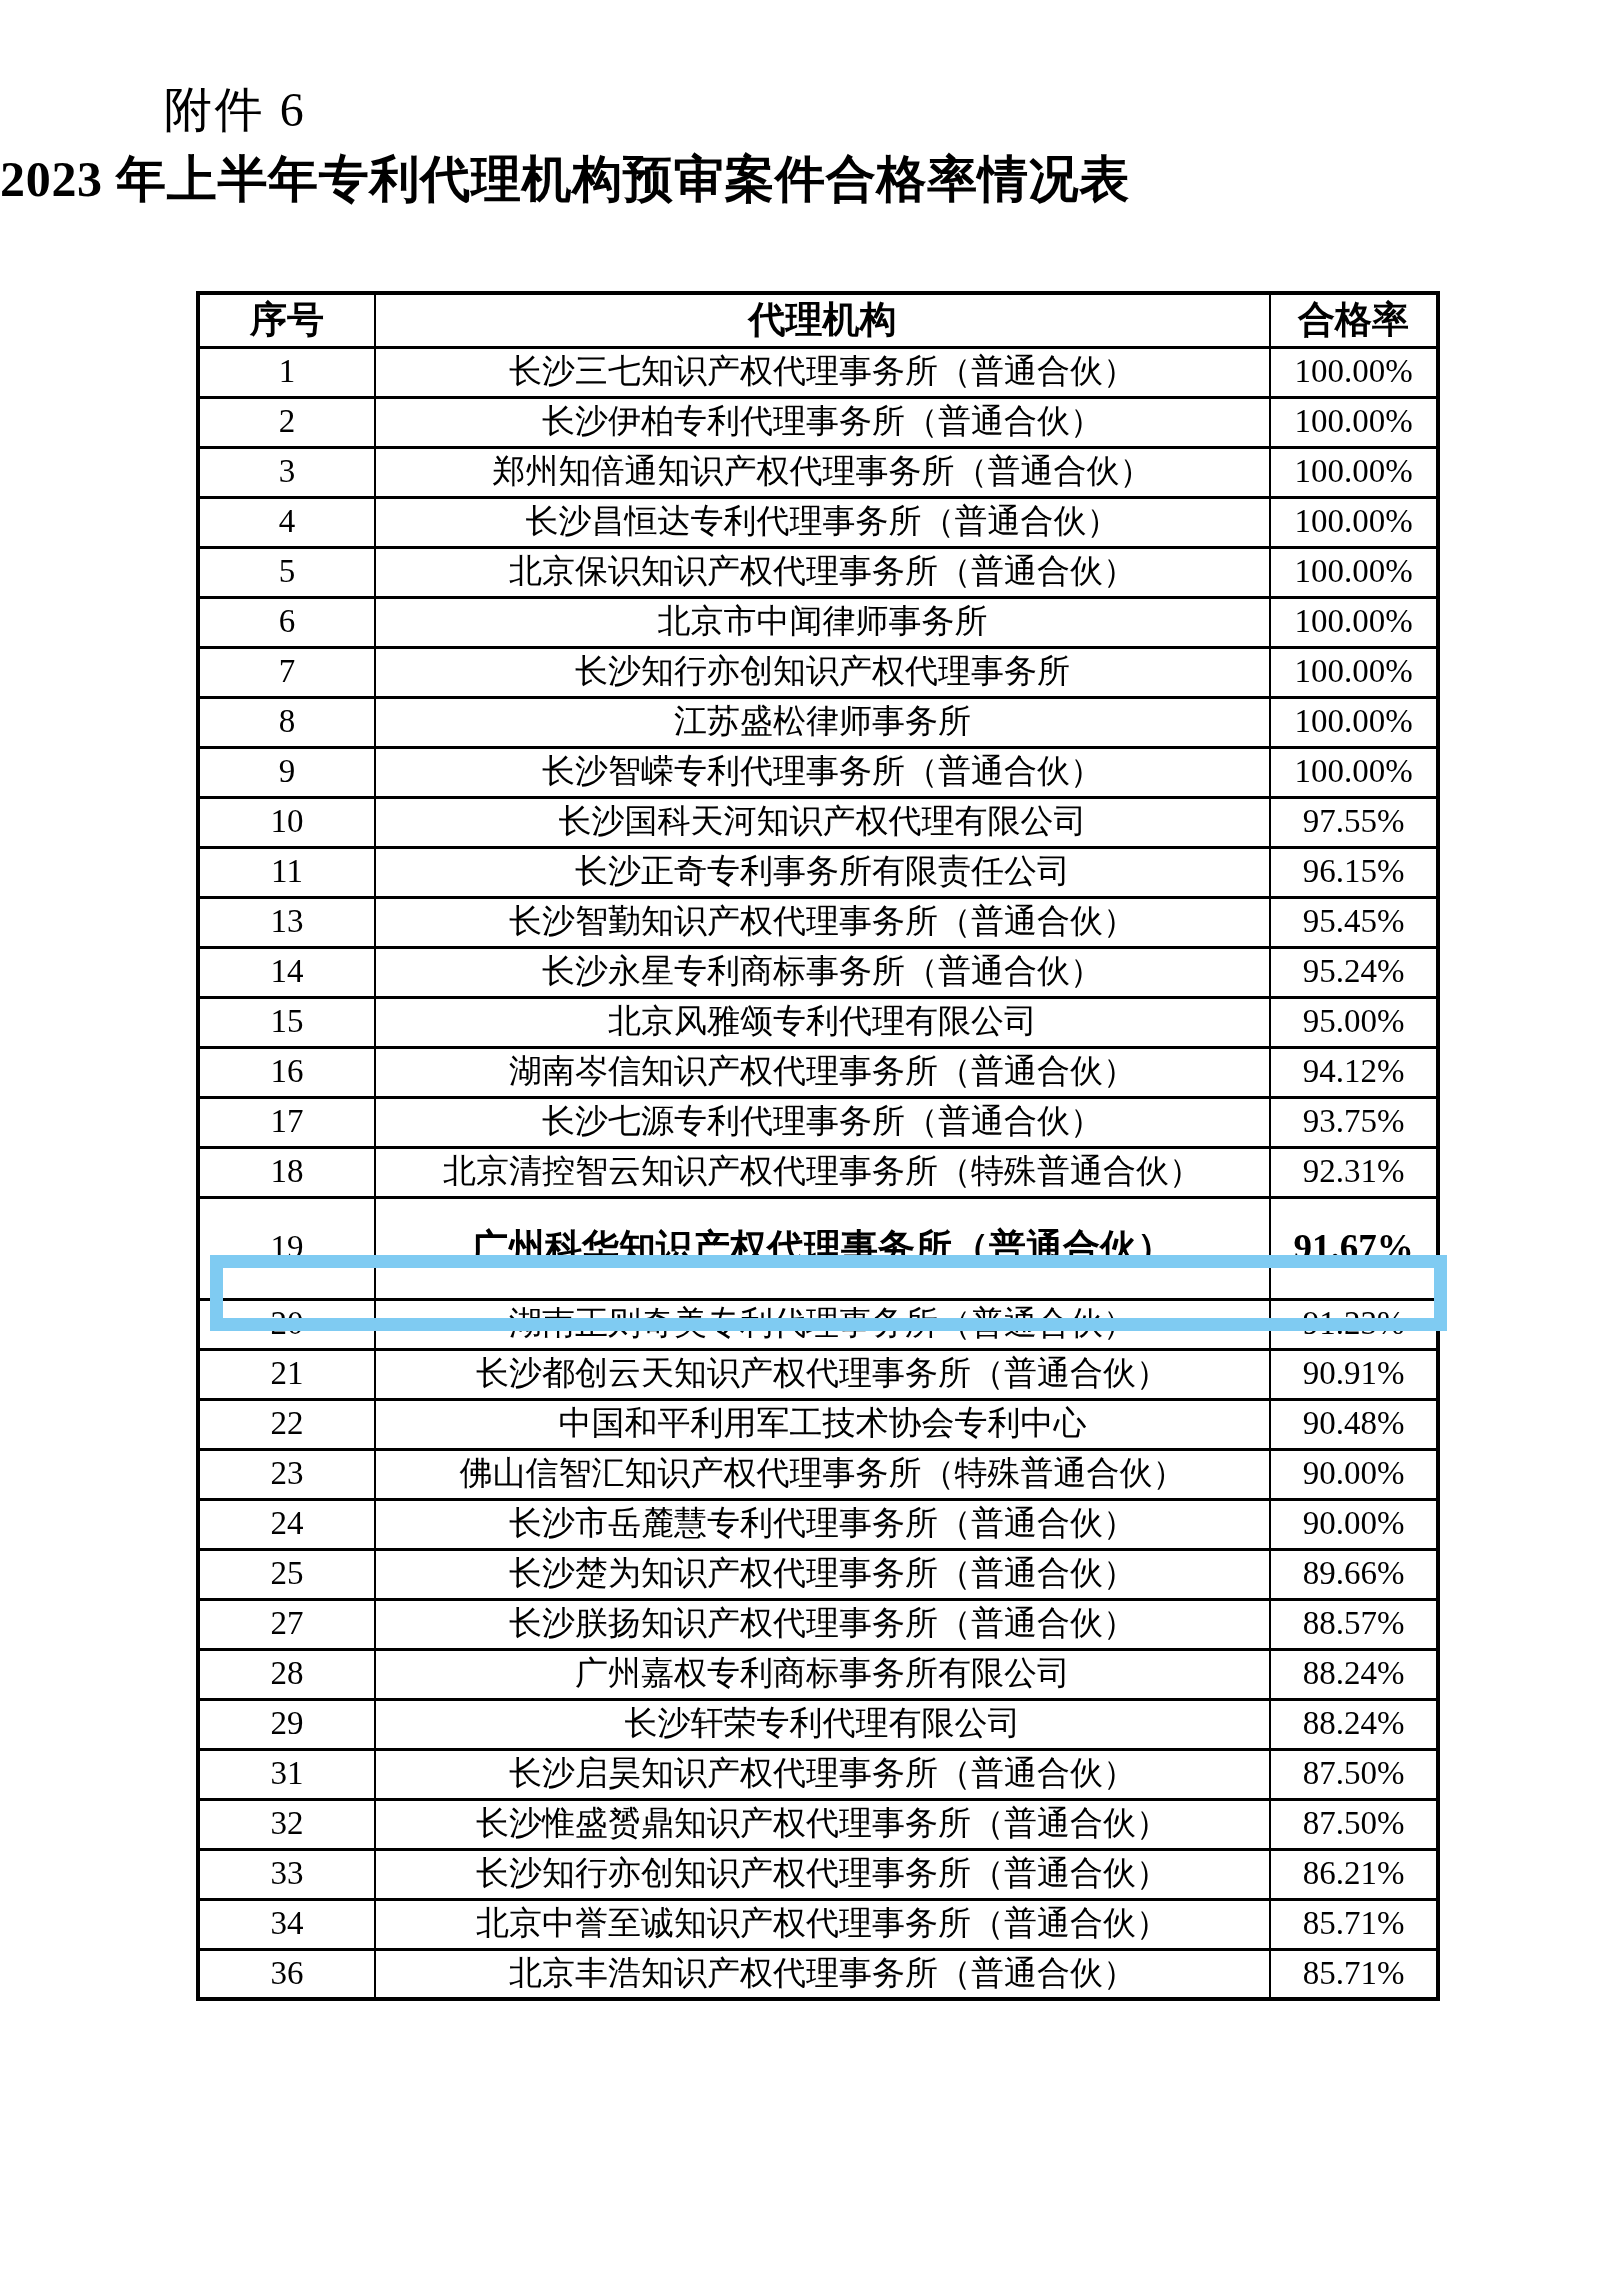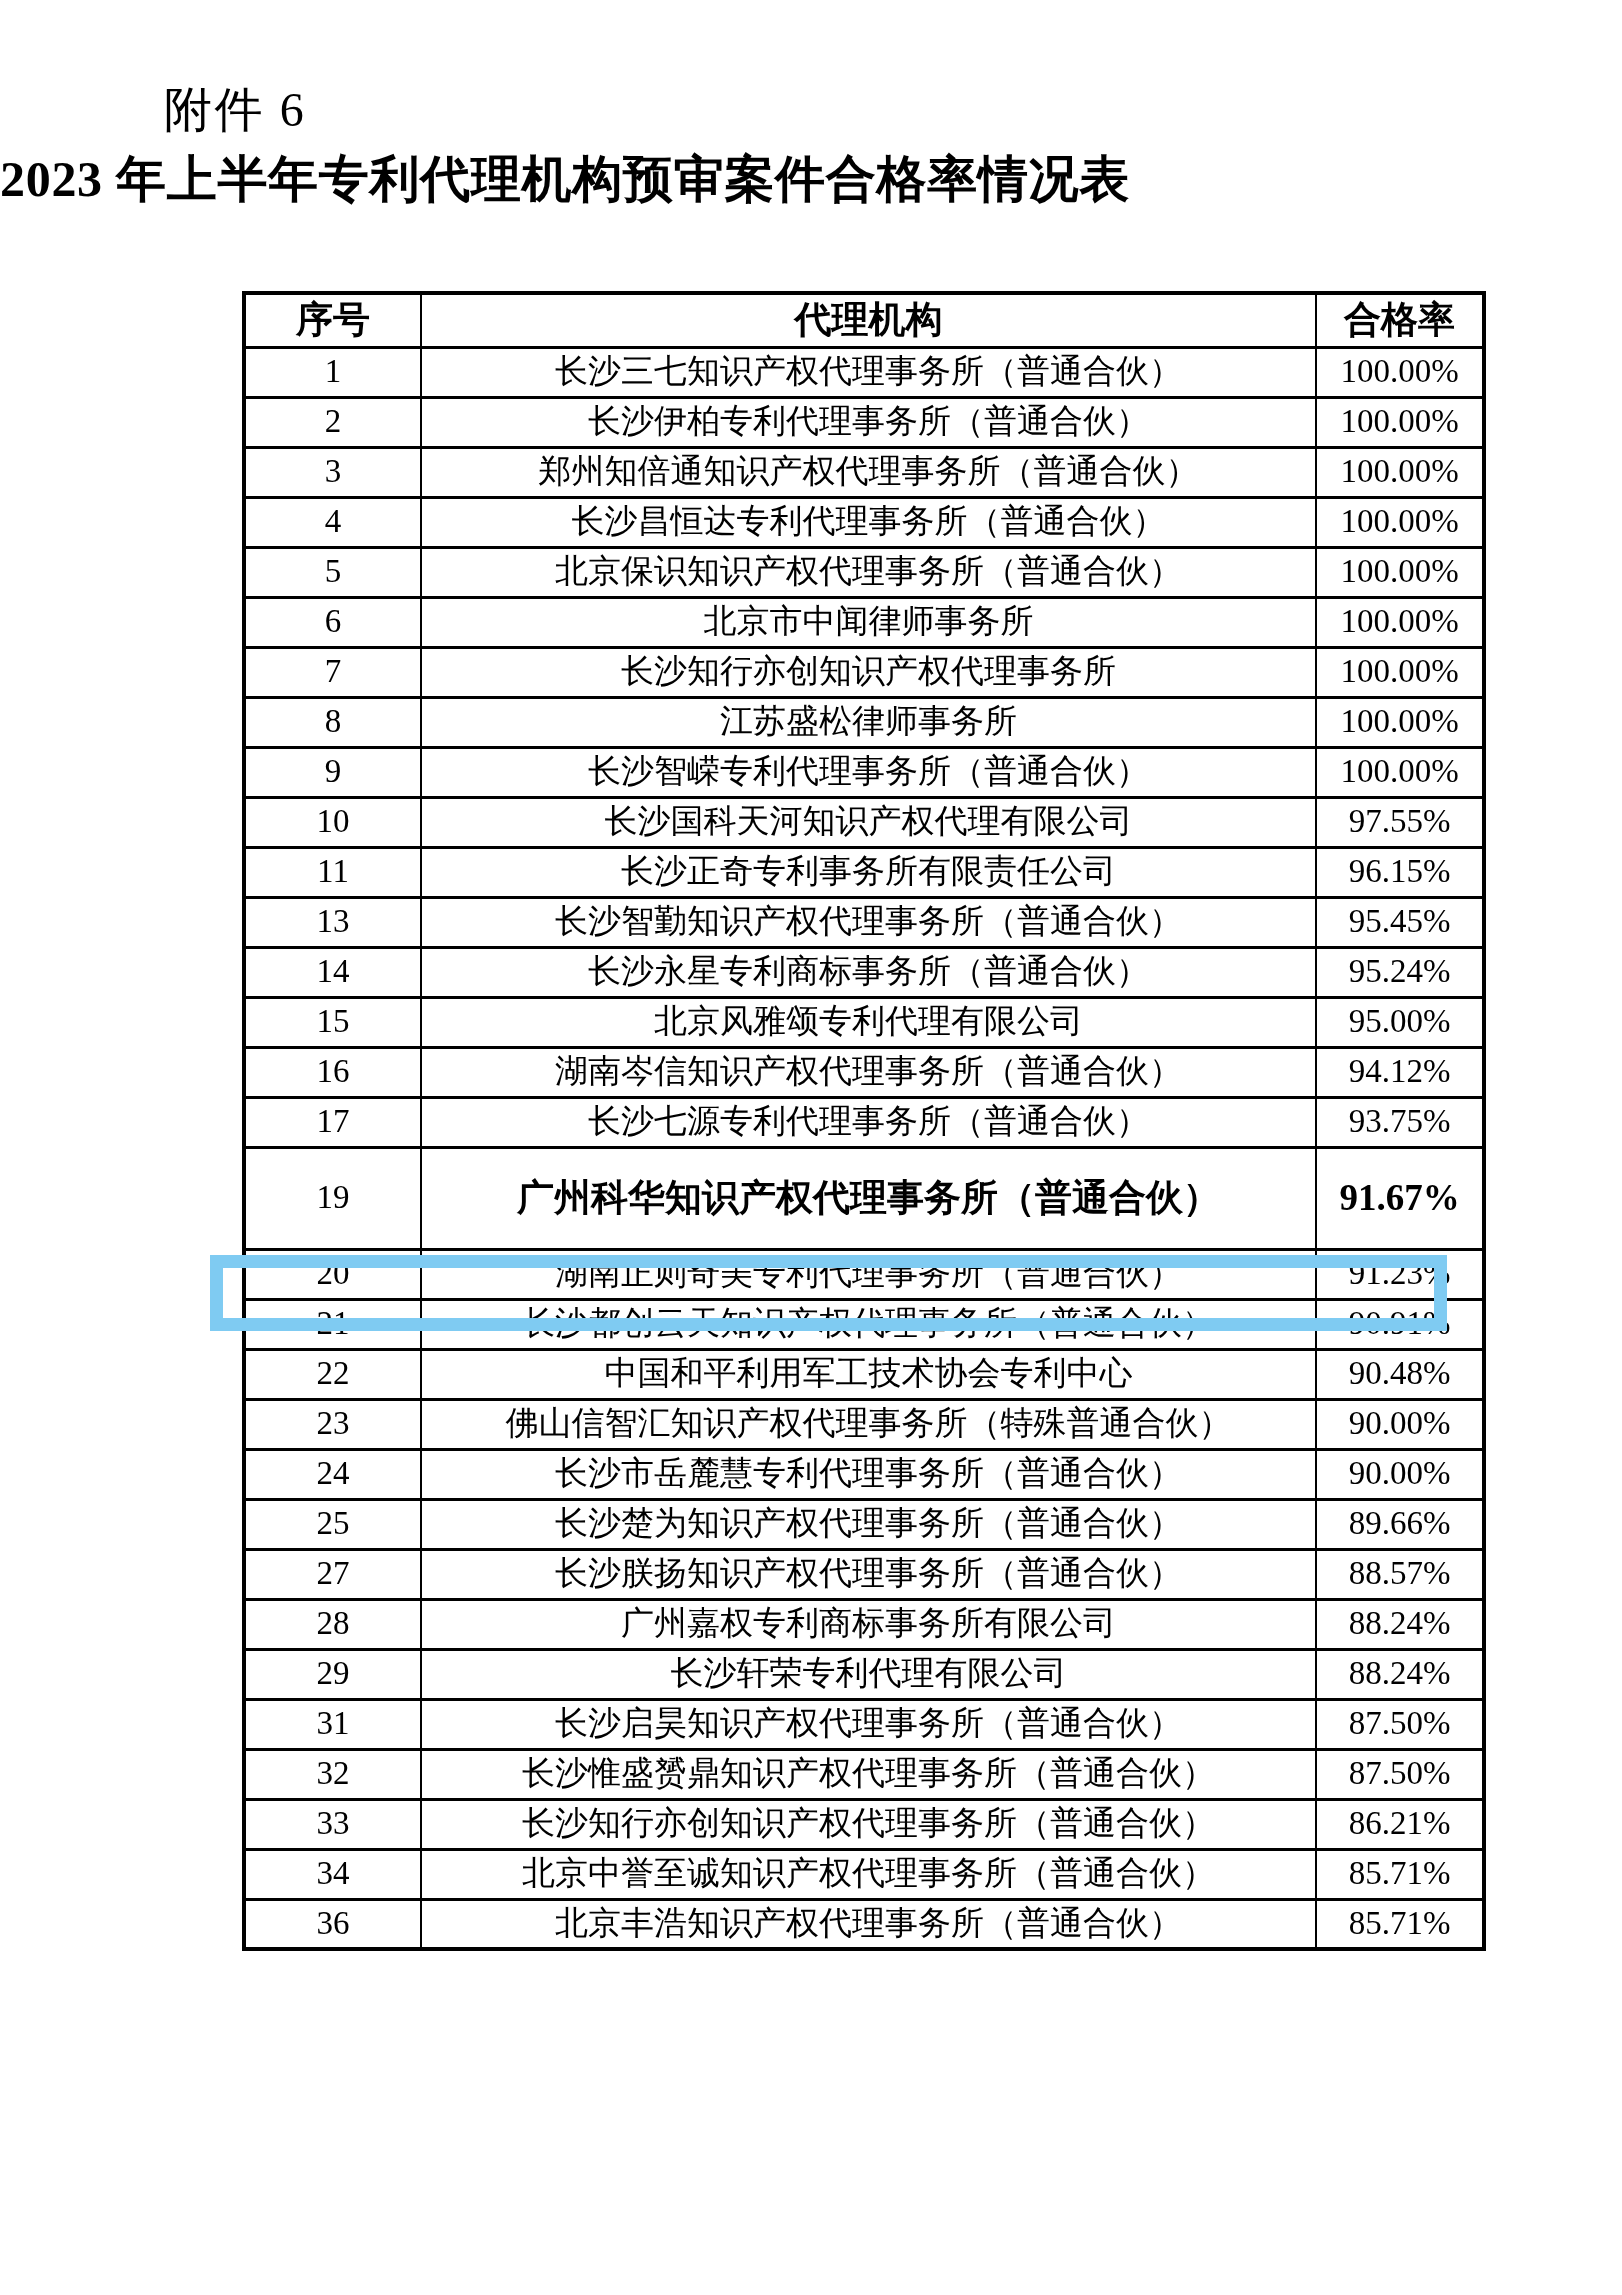--- a/index.html
+++ b/index.html
@@ -20,21 +20,20 @@
     position:absolute;left:0;top:152px;width:1623px;
     font-size:50px;font-weight:bold;
     letter-spacing:0.7px;line-height:1.1;
   }
   table.rate-table{
     position:absolute;left:196px;top:291px;
     width:1240px;
     border-collapse:collapse;
     border:4.6px solid #000;
     table-layout:fixed;
-    margin-left:46px;
   }
   col.c1{width:177px;}
   col.c2{width:895px;}
   col.c3{width:168px;}
   .rate-table th,.rate-table td{
     border:2.6px solid #000;
     border-top-width:3.3px;border-bottom-width:3.3px;
     text-align:center;vertical-align:middle;
     padding:0 5.2px;overflow:hidden;
     font-size:33px;line-height:1.15;
@@ -153,20 +152,25 @@
         <tr>
       <td class="c-no">16</td>
       <td class="c-agency">湖南岑信知识产权代理事务所（普通合伙）</td>
       <td class="c-rate">94.12%</td>
     </tr>
         <tr>
       <td class="c-no">17</td>
       <td class="c-agency">长沙七源专利代理事务所（普通合伙）</td>
       <td class="c-rate">93.75%</td>
     </tr>
+        <tr>
+      <td class="c-no">18</td>
+      <td class="c-agency">北京清控智云知识产权代理事务所（特殊普通合伙）</td>
+      <td class="c-rate">92.31%</td>
+    </tr>
         <tr class="highlight">
       <td class="c-no">19</td>
       <td class="c-agency">广州科华知识产权代理事务所（普通合伙）</td>
       <td class="c-rate">91.67%</td>
     </tr>
         <tr>
       <td class="c-no">20</td>
       <td class="c-agency">湖南正则奇美专利代理事务所（普通合伙）</td>
       <td class="c-rate">91.23%</td>
     </tr>

